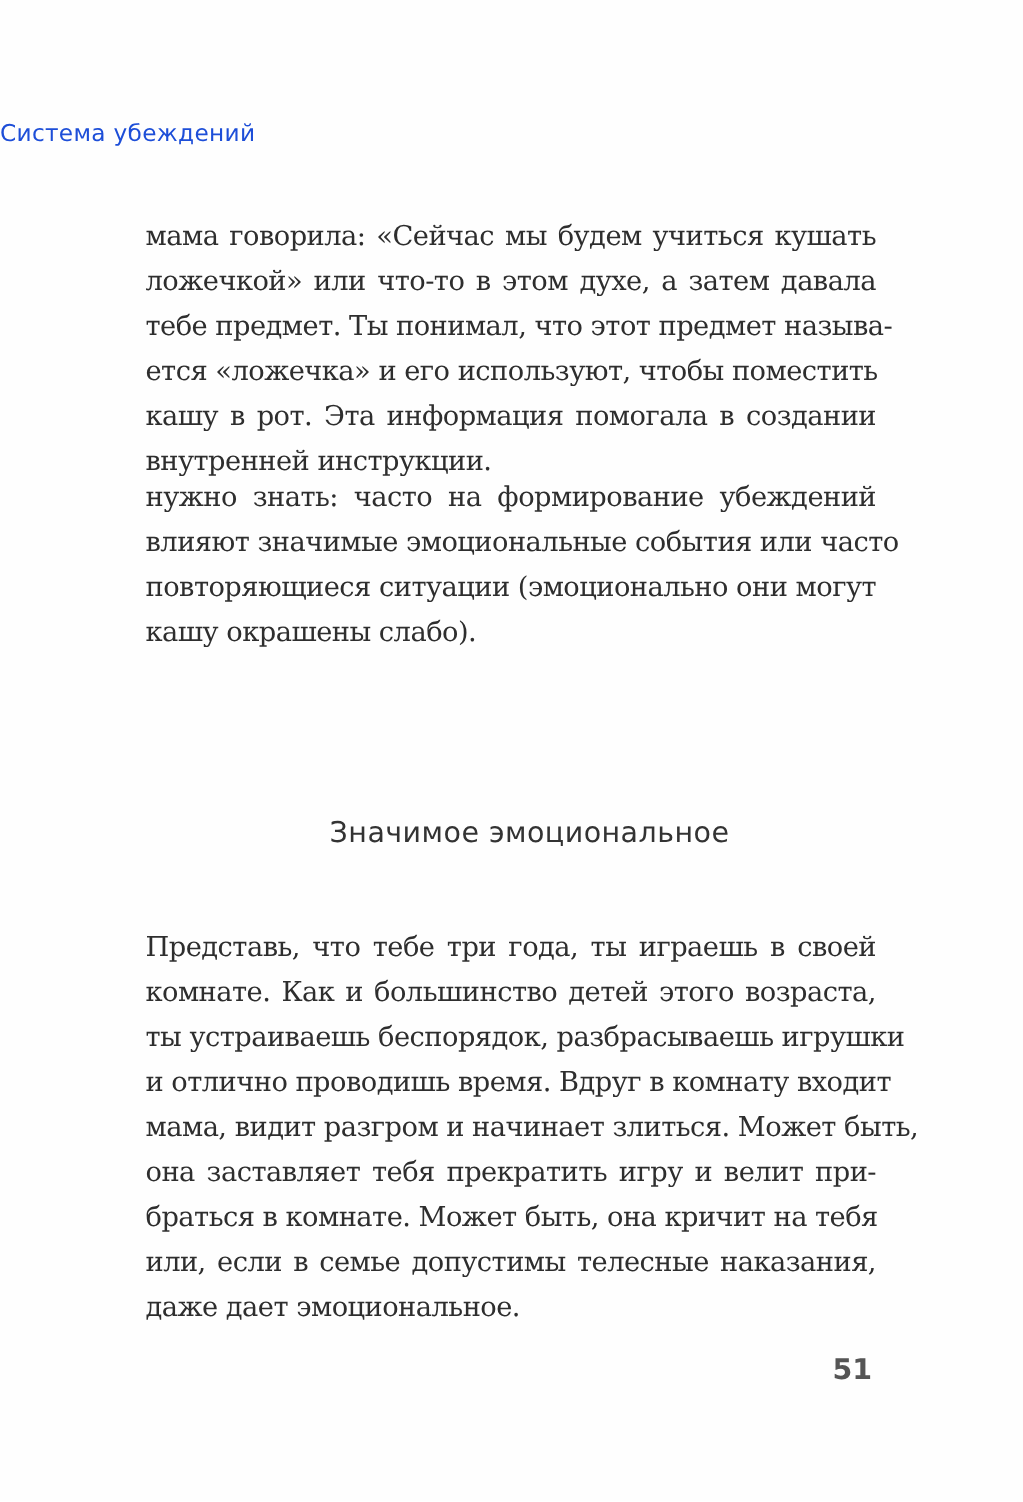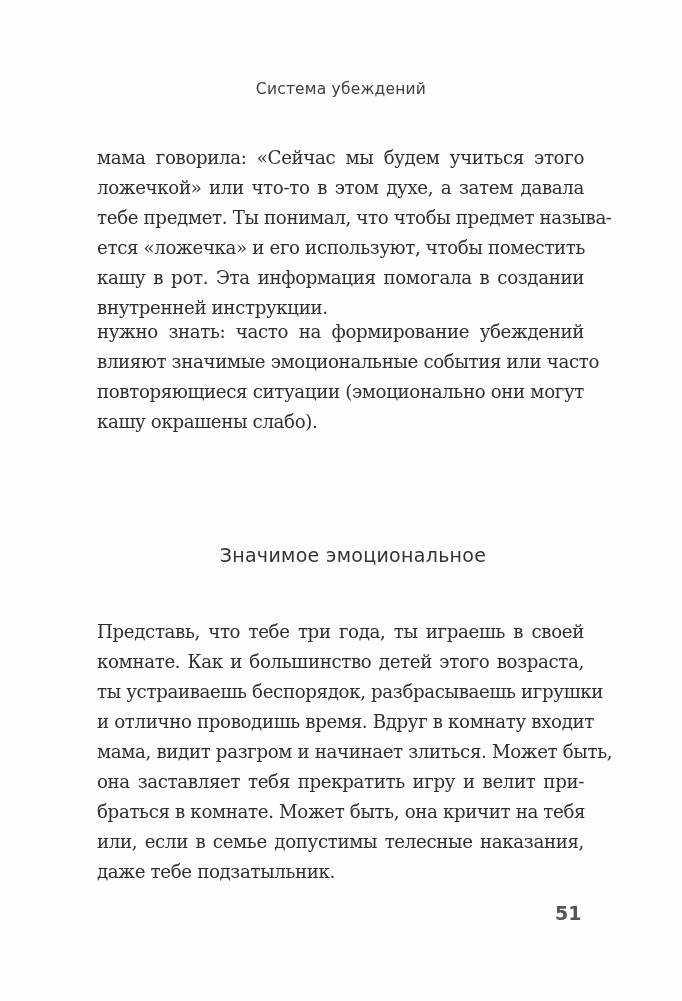--- a/index.html
+++ b/index.html
@@ -19,24 +19,24 @@
       left: 0; top: 0;
       width: 682px;
       height: 1001px;
       background: #fefefe;
     }
     .running-head {
       position: absolute;
       top: 80px;
       left: 0;
       width: 682px;
-      text-align: center;
+      text-align: left;
       font-family: "DejaVu Sans", sans-serif;
       font-size: 15.5px;
-      color: #404040;
+      color: #1d4ed8;
       letter-spacing: 0.2px;
       font-weight: normal;
     }
     .column {
       position: absolute;
       left: 97px;
       width: 487px;
     }
     .para {
       font-family: "DejaVu Serif", serif;
@@ -87,23 +87,23 @@
     }
   </style>
 </head>
 <body>
 
 <div class="page">
 
   <div class="running-head">Система убеждений</div>
 
   <div class="column para p1">
-    <span class="line">мама говорила: «Сейчас мы будем учиться этого</span>
+    <span class="line">мама говорила: «Сейчас мы будем учиться кушать</span>
     <span class="line">ложечкой» или что-то в этом духе, а затем давала</span>
-    <span class="line">тебе предмет. Ты понимал, что чтобы предмет называ-</span>
+    <span class="line">тебе предмет. Ты понимал, что этот предмет называ-</span>
     <span class="line">ется «ложечка» и его используют, чтобы поместить</span>
     <span class="line">кашу в рот. Эта информация помогала в создании</span>
     <span class="line last">внутренней инструкции.</span>
   </div>
 
   <div class="column para p2">
     <span class="line">нужно знать: часто на формирование убеждений</span>
     <span class="line">влияют значимые эмоциональные события или часто</span>
     <span class="line">повторяющиеся ситуации (эмоционально они могут</span>
     <span class="line last">кашу окрашены слабо).</span>
@@ -115,18 +115,18 @@
 
   <div class="column para p3">
     <span class="line">Представь, что тебе три года, ты играешь в своей</span>
     <span class="line">комнате. Как и большинство детей этого возраста,</span>
     <span class="line">ты устраиваешь беспорядок, разбрасываешь игрушки</span>
     <span class="line">и отлично проводишь время. Вдруг в комнату входит</span>
     <span class="line">мама, видит разгром и начинает злиться. Может быть,</span>
     <span class="line">она заставляет тебя прекратить игру и велит при-</span>
     <span class="line">браться в комнате. Может быть, она кричит на тебя</span>
     <span class="line">или, если в семье допустимы телесные наказания,</span>
-    <span class="line last">даже тебе подзатыльник.</span>
+    <span class="line last">даже дает эмоциональное.</span>
   </div>
 
   <div class="page-number">51</div>
 
 </div>
 
 </body></html>

